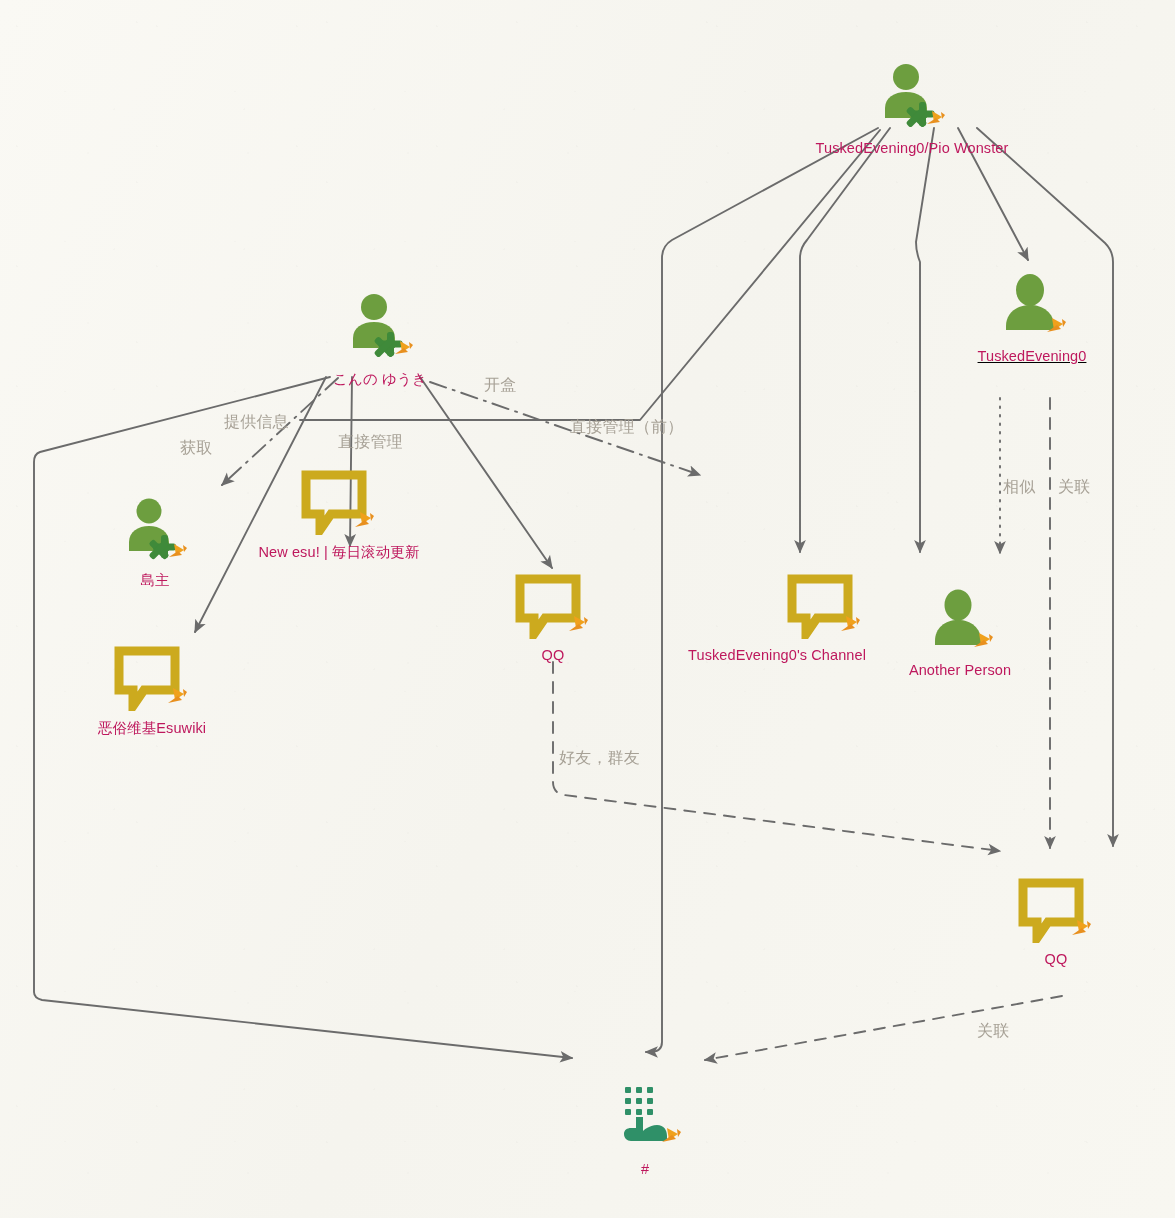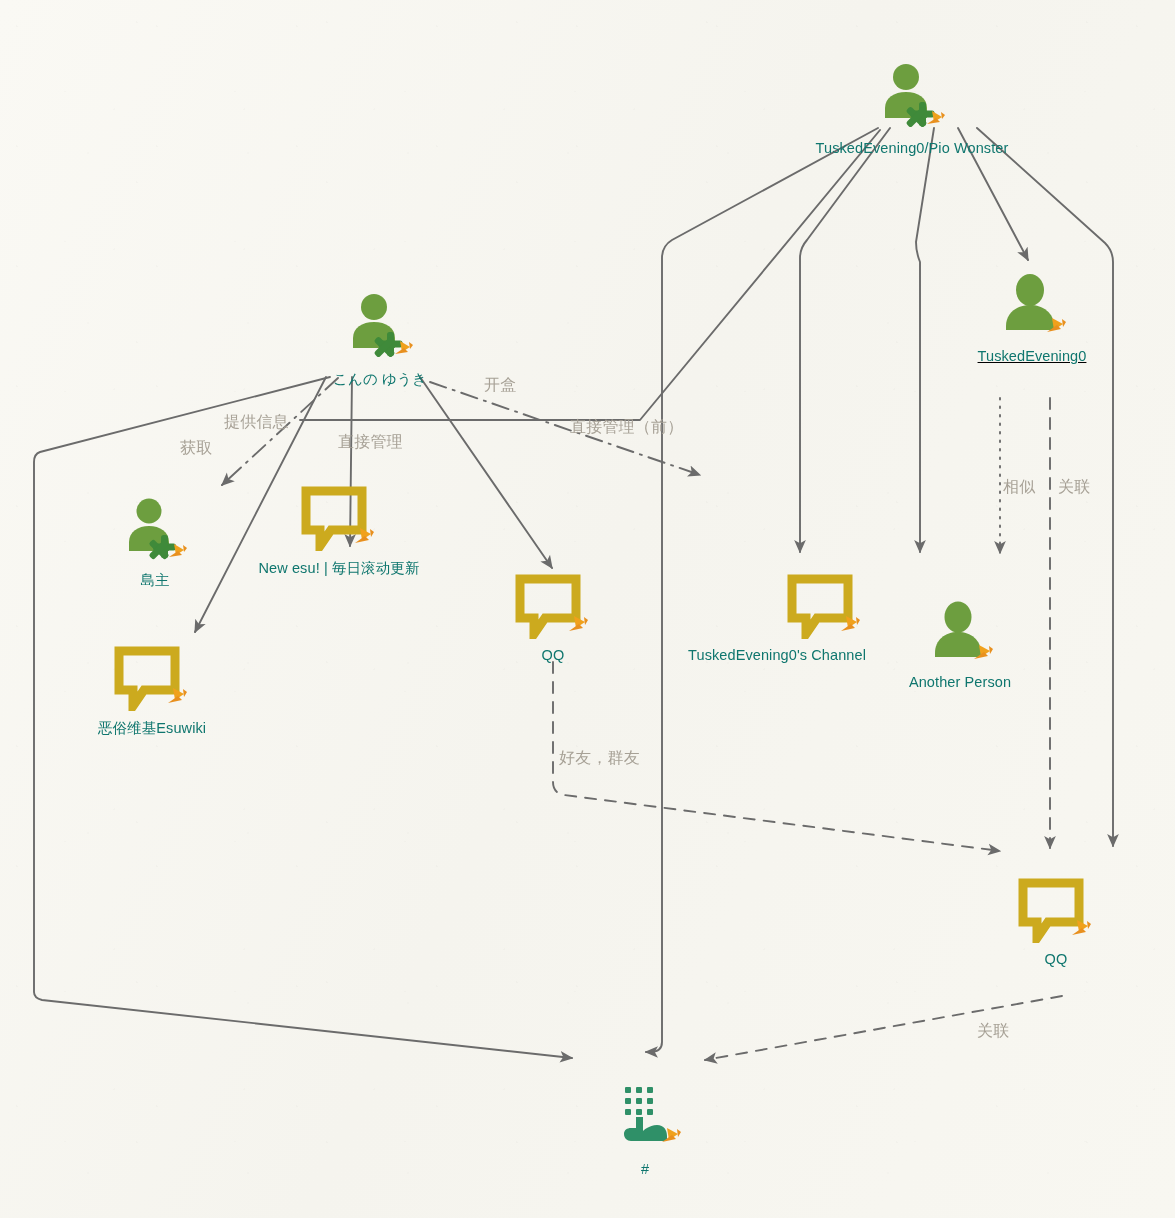--- a/index.html
+++ b/index.html
@@ -21,21 +21,21 @@
       radial-gradient(circle at 55% 90%, rgba(0,0,0,.013) 0 1px, transparent 1px),
       linear-gradient(115deg, #faf9f4 0%, #f5f4ee 50%, #f8f7f1 100%);
     background-size:140px 120px,170px 150px,190px 160px,130px 140px,160px 170px, 100% 100%;
     pointer-events:none;
   }
   #graph{position:absolute;left:0;top:0;width:1175px;height:1218px;}
   .node{position:absolute;text-align:center;}
   .node .glyph{position:relative;display:block;margin:0 auto;}
   .node .caption{
     display:block;margin-top:4px;
-    font-size:14.5px;color:#0f766e;white-space:nowrap;
+    font-size:14.5px;color:#be185d;white-space:nowrap;
     letter-spacing:.1px;
   }
   .edge-label{
     position:absolute;font-size:11.5px;color:#a7a196;
     white-space:nowrap;letter-spacing:.2px;
   }
   .edge-label.cn{font-size:16px;}
 </style>
 </head>
 <body>
@@ -147,21 +147,21 @@
       <g>
         <path d="M56 47 l10 6 l-8 5 Z" fill="#f0a11c"></path>
         <path d="M51 60 l9 -6 l4 4 Z" fill="#e8901f"></path>
         <path d="M65 48 l4 3 l-3 4 Z" fill="#e8901f"></path>
       </g>
     </svg>
   </span>
   <span class="caption">島主</span>
 </div>
 
-<div class="node" style="left:249px;top:485px;width:180px;">
+<div class="node" style="left:249px;top:469px;width:180px;">
   <span class="glyph">
     <svg width="82" height="66" viewBox="0 0 82 66">
       <path d="M8 6 H64 V45 H33 L22 61 V45 H8 Z" fill="none" stroke="#ccaa1e" stroke-width="9" stroke-linejoin="miter"></path>
       <g>
         <path d="M62 43 l11 6 l-9 6 Z" fill="#f0a11c"></path>
         <path d="M57 58 l10 -7 l4 4 Z" fill="#e8901f"></path>
         <path d="M72 44 l4 3 l-3 5 Z" fill="#e8901f"></path>
       </g>
     </svg>
   </span>
@@ -203,21 +203,21 @@
       <g>
         <path d="M62 43 l11 6 l-9 6 Z" fill="#f0a11c"></path>
         <path d="M57 58 l10 -7 l4 4 Z" fill="#e8901f"></path>
         <path d="M72 44 l4 3 l-3 5 Z" fill="#e8901f"></path>
       </g>
     </svg>
   </span>
   <span class="caption">TuskedEvening0's Channel</span>
 </div>
 
-<div class="node" style="left:885px;top:600px;width:150px;">
+<div class="node" style="left:885px;top:588px;width:150px;">
   <span class="glyph">
     <svg width="80" height="66" viewBox="0 0 80 66">
       <ellipse cx="38" cy="17" rx="13.5" ry="15.5" fill="#6d9e3f"></ellipse>
       <path d="M15 57 v-4 c0-13 10-21 23-21 c13 0 23 8 23 21 v4 Z" fill="#6d9e3f"></path>
       <g>
         <path d="M59 45 l11 6 l-9 6 Z" fill="#f0a11c"></path>
         <path d="M54 59 l10 -7 l4 4 Z" fill="#e8901f"></path>
         <path d="M69 46 l4 3 l-3 5 Z" fill="#e8901f"></path>
       </g>
     </svg>

